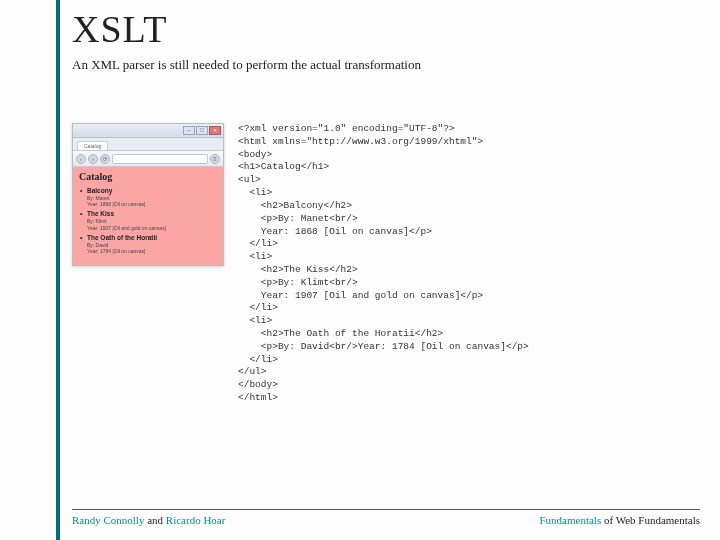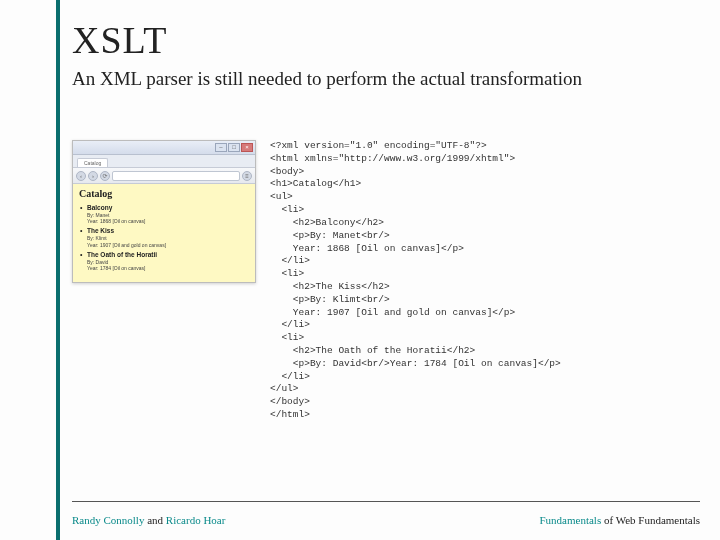--- a/index.html
+++ b/index.html
@@ -15,46 +15,46 @@
     position: absolute;
     left: 56px;
     top: 0;
     width: 4px;
     height: 540px;
     background: #0a6e6e;
   }
   .slide {
     position: absolute;
     left: 72px;
-    top: 18px;
+    top: 7px;
     right: 20px;
   }
   .title {
     font-size: 38px;
     font-weight: normal;
     letter-spacing: 1px;
     color: #222;
     margin-bottom: 6px;
     font-family: Georgia, serif;
   }
   .subtitle {
-    font-size: 19px;
+    font-size: 13px;
     color: #222;
     margin-bottom: 50px;
   }
   .content-row {
     display: flex;
     gap: 14px;
     align-items: flex-start;
   }
   
   .browser {
-    width: 184px;
+    width: 152px;
     border: 1px solid #bcbcbc;
-    background: #fef9c3;
+    background: #fca5a5;
     box-shadow: 0 1px 3px rgba(0,0,0,0.18);
     font-family: Arial, sans-serif;
   }
   .browser-titlebar {
     height: 14px;
     background: linear-gradient(#e9eef7, #d4dceb);
     border-bottom: 1px solid #b8c0cf;
     display: flex;
     justify-content: flex-end;
     align-items: center;
@@ -108,21 +108,21 @@
     color: #333;
     white-space: pre;
   }
   
   .footer {
     position: absolute;
     left: 72px;
     right: 20px;
     bottom: 14px;
     border-top: 1px solid #555;
-    padding-top: 12px;
+    padding-top: 4px;
     display: flex;
     justify-content: space-between;
     font-size: 11px;
     color: #222;
   }
   .footer .teal { color: #0a8a8a; }
 </style>
 </head>
 <body>
 

